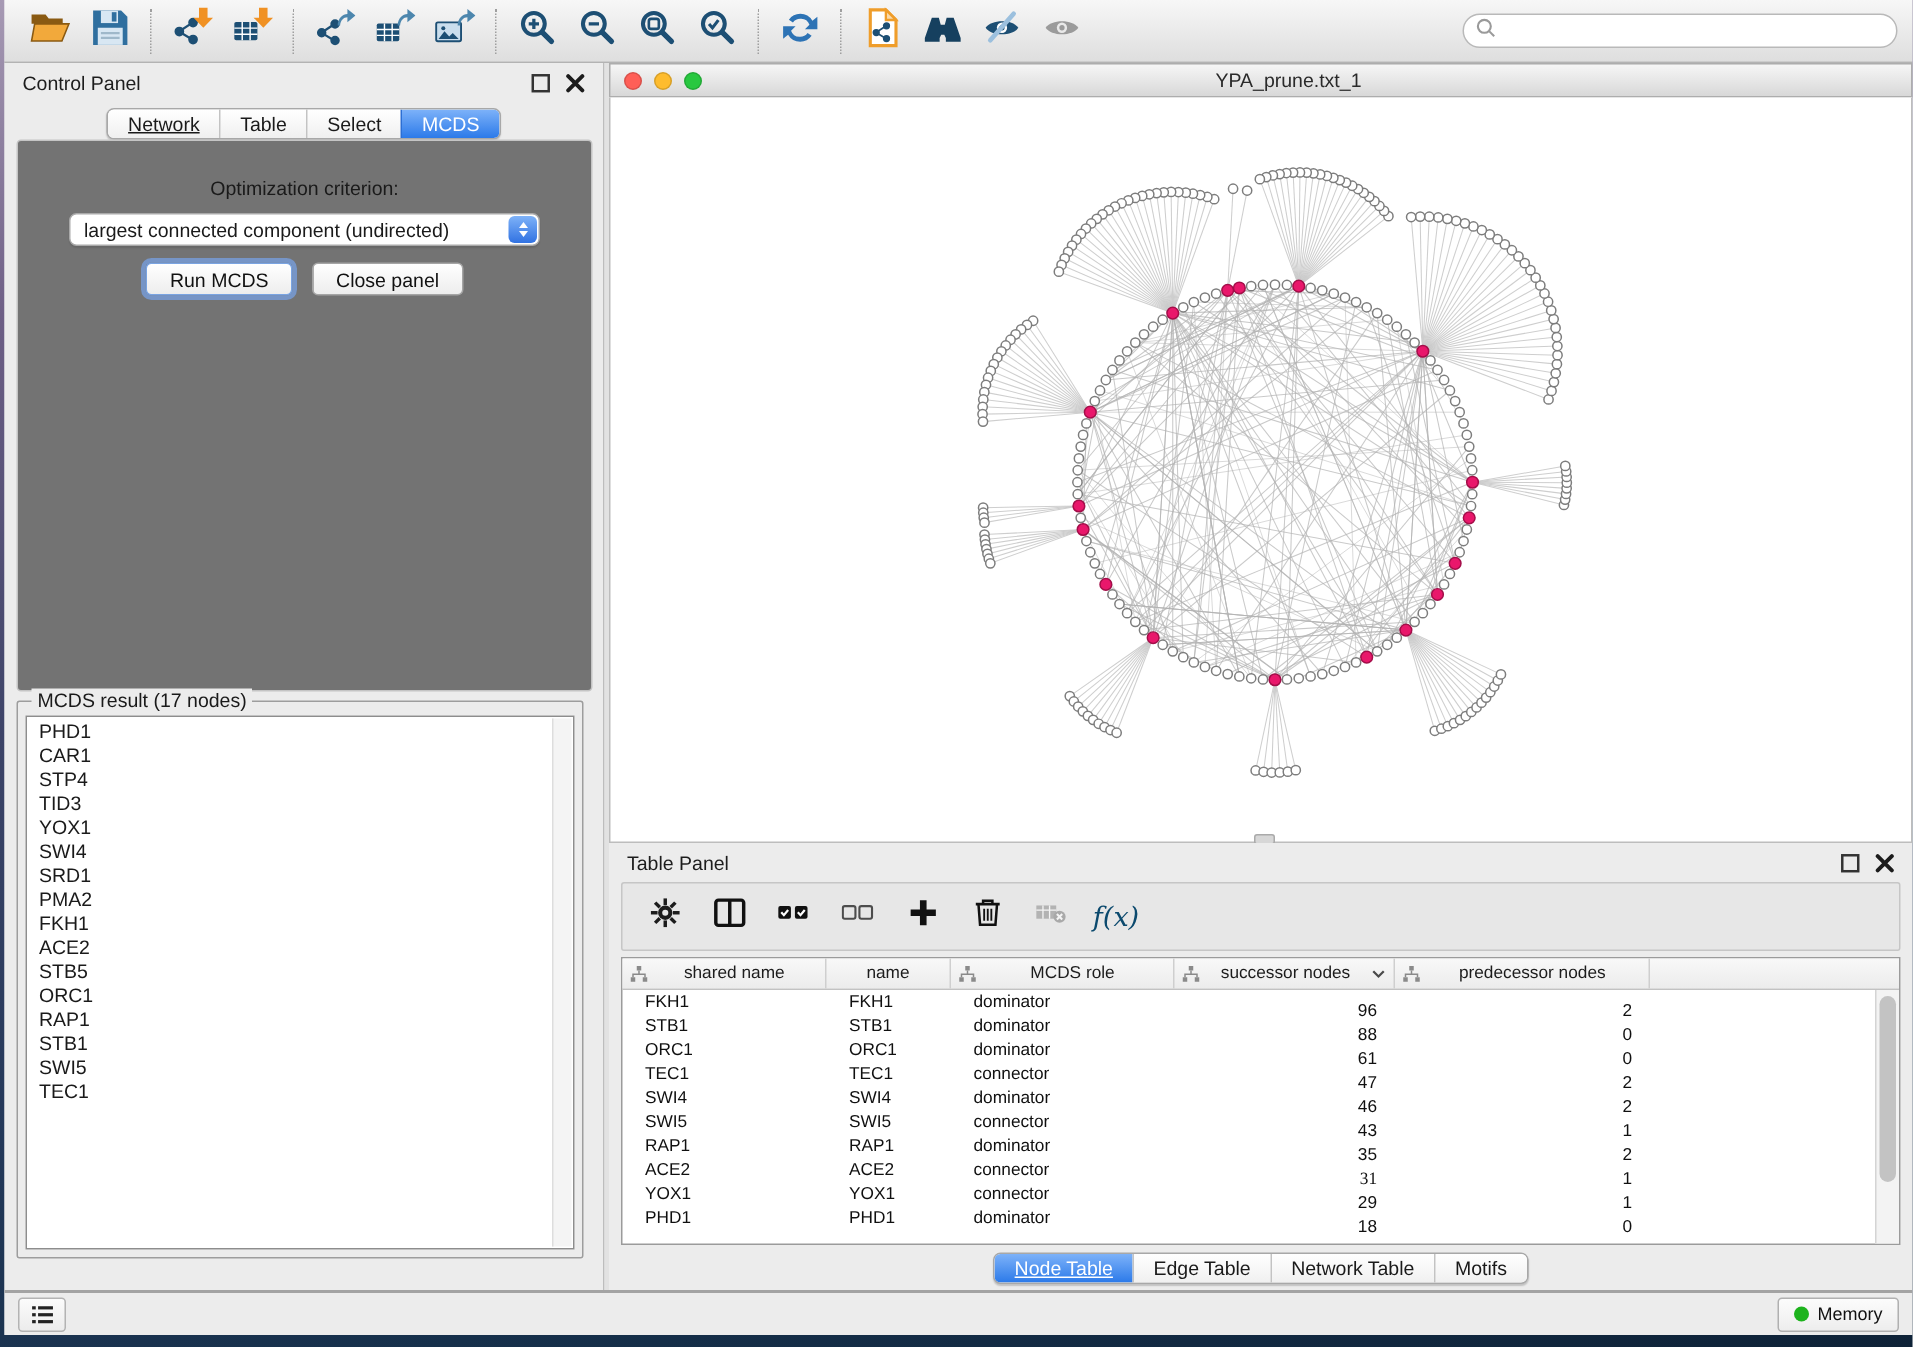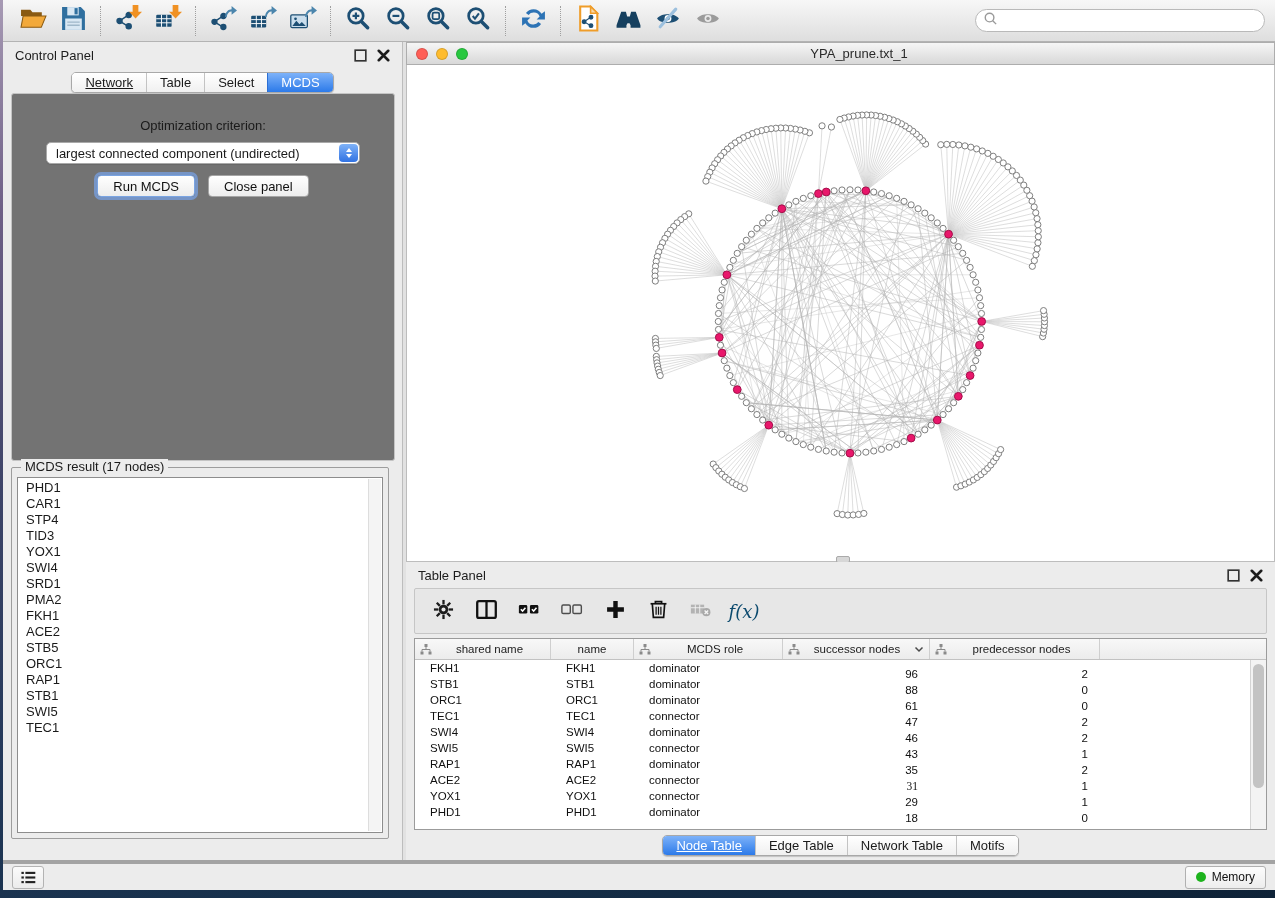--- a/index.html
+++ b/index.html
@@ -93,21 +93,21 @@
   .tbody { position:absolute; top:21px; left:0; right:16px; bottom:0; overflow:hidden; }
   .tr { display:flex; height:16px; align-items:center; }
   .td { font-size:11.5px; color:#101010; white-space:nowrap; overflow:hidden; padding:0 12px 0 15px; }
   .td.num { text-align:right; padding:0 12px 0 3px;margin-top:12px; }
   .tb-scroll { position:absolute; top:21px; right:0; bottom:0; width:16px; background:#f3f3f3; border-left:1px solid #d4d4d4; }
   .tb-thumb { position:absolute; left:2px; right:2px; top:4px; height:124px; background:#c3c3c3; border-radius:6px; }
   .tp-tabs-row { position:absolute; bottom:4px; left:0; width:100%; display:flex; justify-content:center; }
 
   
   .status-bar { position:absolute; left:0; top:860px; width:100%; height:30px; background:#ececec;
-    border-top:4px solid #a3a3a3; display:flex; align-items:center; padding:0 9px; }
+    border-top:2px solid #a3a3a3; display:flex; align-items:center; padding:0 9px; }
   .list-btn { width:32px; height:23px; background:linear-gradient(#fbfbfb,#ececec); border:1px solid #b3b3b3;
     border-radius:3px; display:flex; align-items:center; justify-content:center; }
   .list-btn svg { width:17px; height:17px; }
   .memory-btn { margin-left:auto; height:23px; padding:0 10px; background:linear-gradient(#fcfcfc,#ededed);
     border:1px solid #b0b0b0; border-radius:3px; display:flex; align-items:center; gap:6px; font-size:12px; color:#111; }
   .mem-dot { width:10px; height:10px; border-radius:50%; }
   .v-splitter { position:absolute; left:400px; top:42px; width:3px; height:818px; background:#e2e2e2; }
 </style>
 </head>
 <body>

